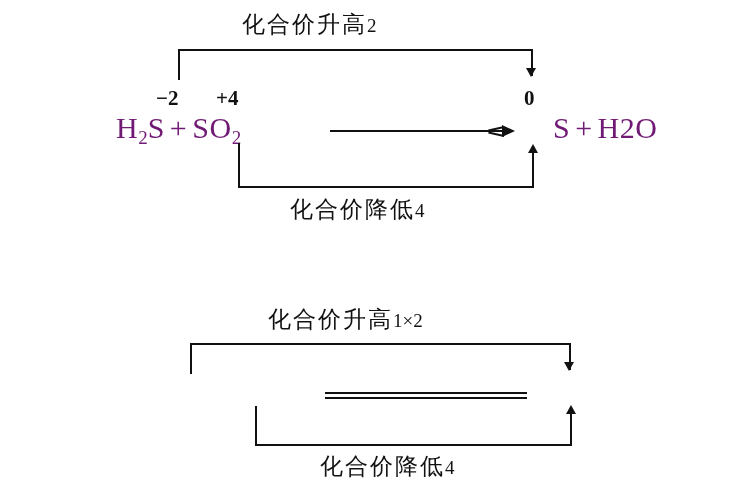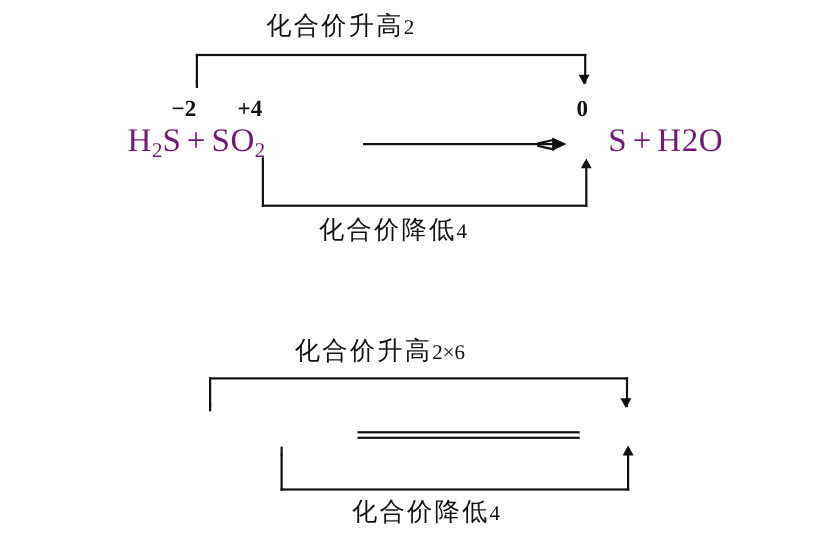--- a/index.html
+++ b/index.html
@@ -158,21 +158,21 @@
     <div class="abs arrow-up" style="left:528px; top:144px;"></div>
 
     <div class="abs cn-label" style="left:290px; top:198px;">
       <span>化合价降低</span><span class="num">4</span>
     </div>
   </div>
 
   <div class="abs" style="left:0; top:0; width:750px; height:500px;">
 
     <div class="abs cn-label" style="left:268px; top:308px;">
-      <span>化合价升高</span><span class="num">2×6</span>
+      <span>化合价升高</span><span class="num">1×2</span>
     </div>
 
     <div class="abs bracket-top" style="left:190px; top:343px; width:381px; height:27px;"></div>
     <div class="abs arrow-down" style="left:564px; top:362px;"></div>
     <div class="abs stub-v" style="left:190px; top:366px; height:8px;"></div>
 
 
     <div class="abs rxn-equals" style="left:325px; top:392px; width:202px;"></div>
 
 

